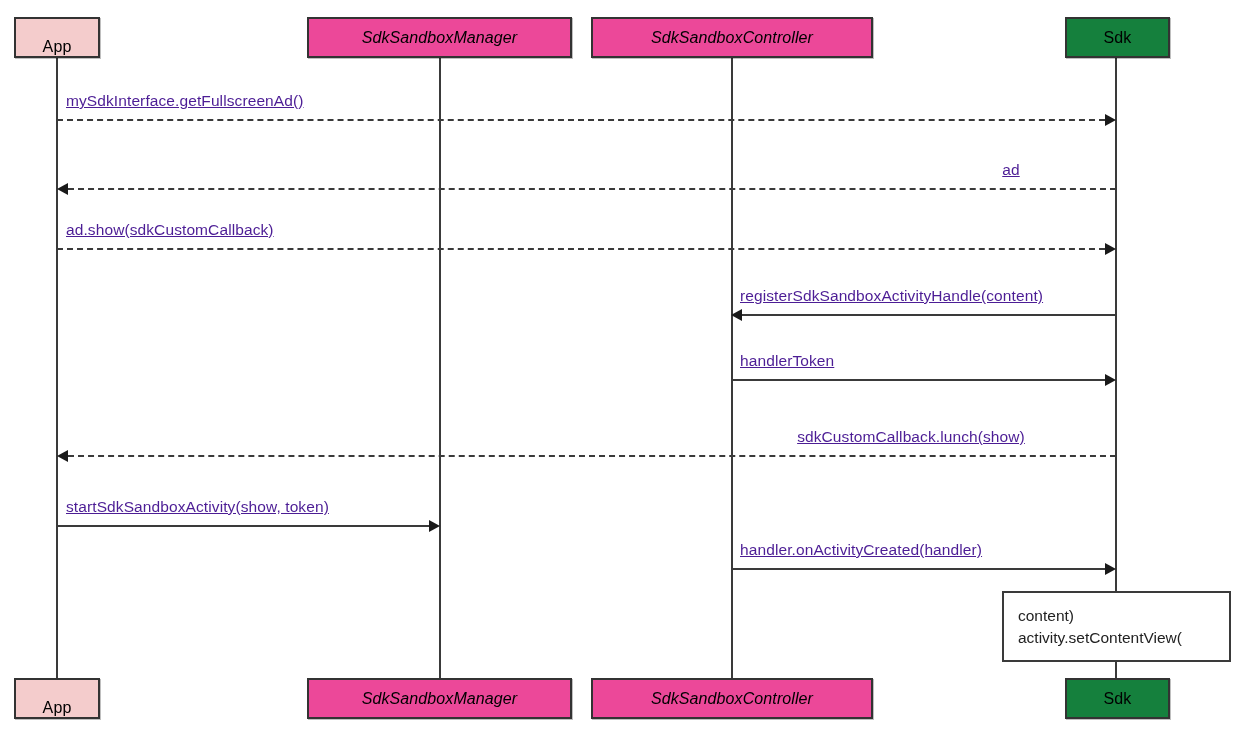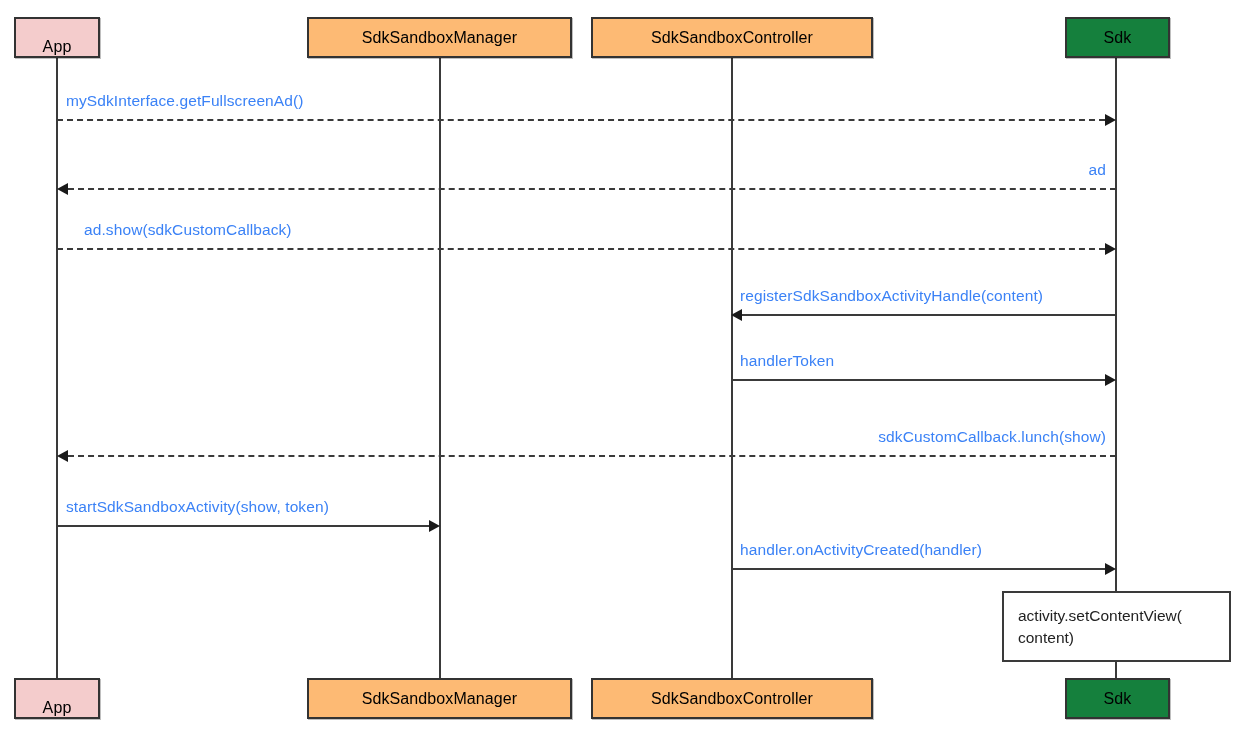--- a/index.html
+++ b/index.html
@@ -29,21 +29,21 @@
     display: flex;
     align-items: center;
     justify-content: center;
     font-size: 16px;
     color: #000000;
     letter-spacing: 0.1px;
     white-space: nowrap;
     box-shadow: 1px 1px 0 rgba(0,0,0,0.25);
   }
   .p-app { background: #f4cccc; align-items: flex-end; }
-  .p-yellow { background: #fdba74; }
+  .p-yellow { background: #ec4899; font-style: italic; }
   .p-sdk { background: #15803d; }
 
   .msg-line {
     position: absolute;
     height: 0;
     border-top-width: 2px;
     border-top-color: #3a3a3a;
   }
   .msg-solid { border-top-style: solid; }
   .msg-dashed {
@@ -61,26 +61,27 @@
     border-left: 11px solid #1a1a1a;
   }
   .arrow-left {
     border-top: 6px solid transparent;
     border-bottom: 6px solid transparent;
     border-right: 11px solid #1a1a1a;
   }
   .msg-label {
     position: absolute;
     font-size: 15.5px;
-    color: #3b82f6;
+    color: #4c1d95;
     white-space: nowrap;
     letter-spacing: 0.1px;
+    text-decoration: underline;
   }
   .msg-label.align-right {
-    text-align: right;
+    text-align: center;
   }
   .note-box {
     position: absolute;
     box-sizing: border-box;
     background: #ffffff;
     border: 2px solid #3a3a3a;
     font-size: 15.5px;
     color: #222222;
     line-height: 22px;
     padding: 12px 0 0 14px;
@@ -112,21 +113,21 @@
   </div>
 
   <div class="msg-label" style="left:66px; top:92px;">mySdkInterface.getFullscreenAd()</div>
   <div class="msg-line msg-dashed" style="left:57px; top:119px; width:1048px;"></div>
   <div class="arrow-head arrow-right" style="left:1105px; top:114px;"></div>
 
   <div class="msg-label align-right" style="left:916px; top:161px; width:190px;">ad</div>
   <div class="msg-line msg-dashed" style="left:68px; top:188px; width:1048px;"></div>
   <div class="arrow-head arrow-left" style="left:57px; top:183px;"></div>
 
-  <div class="msg-label" style="left:84px; top:221px;text-align:right;">ad.show(sdkCustomCallback)</div>
+  <div class="msg-label" style="left:66px; top:221px;text-align:right;">ad.show(sdkCustomCallback)</div>
   <div class="msg-line msg-dashed" style="left:57px; top:248px; width:1048px;"></div>
   <div class="arrow-head arrow-right" style="left:1105px; top:243px;"></div>
 
   <div class="msg-label" style="left:740px; top:287px;">registerSdkSandboxActivityHandle(content)</div>
   <div class="msg-line msg-solid" style="left:742px; top:314px; width:374px;"></div>
   <div class="arrow-head arrow-left" style="left:731px; top:309px;"></div>
 
   <div class="msg-label" style="left:740px; top:352px;">handlerToken</div>
   <div class="msg-line msg-solid" style="left:732px; top:379px; width:373px;"></div>
   <div class="arrow-head arrow-right" style="left:1105px; top:374px;"></div>
@@ -137,22 +138,22 @@
 
   <div class="msg-label" style="left:66px; top:498px;">startSdkSandboxActivity(show, token)</div>
   <div class="msg-line msg-solid" style="left:57px; top:525px; width:372px;"></div>
   <div class="arrow-head arrow-right" style="left:429px; top:520px;"></div>
 
   <div class="msg-label" style="left:740px; top:541px;">handler.onActivityCreated(handler)</div>
   <div class="msg-line msg-solid" style="left:732px; top:568px; width:373px;"></div>
   <div class="arrow-head arrow-right" style="left:1105px; top:563px;"></div>
 
   <div class="note-box" style="left:1002px; top:591px; width:229px; height:71px;">
+    <span>content)</span>
     <span>activity.setContentView(</span>
-    <span>content)</span>
   </div>
 
   <div class="participant-box p-app" style="left:14px; top:678px; width:86px; height:41px;">
     <span>App</span>
   </div>
   <div class="participant-box p-yellow" style="left:307px; top:678px; width:265px; height:41px;">
     <span>SdkSandboxManager</span>
   </div>
   <div class="participant-box p-yellow" style="left:591px; top:678px; width:282px; height:41px;">
     <span>SdkSandboxController</span>

